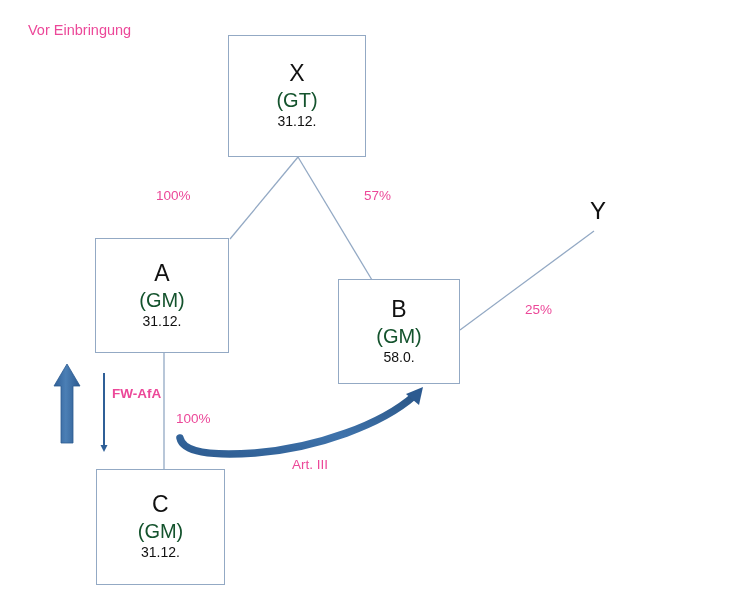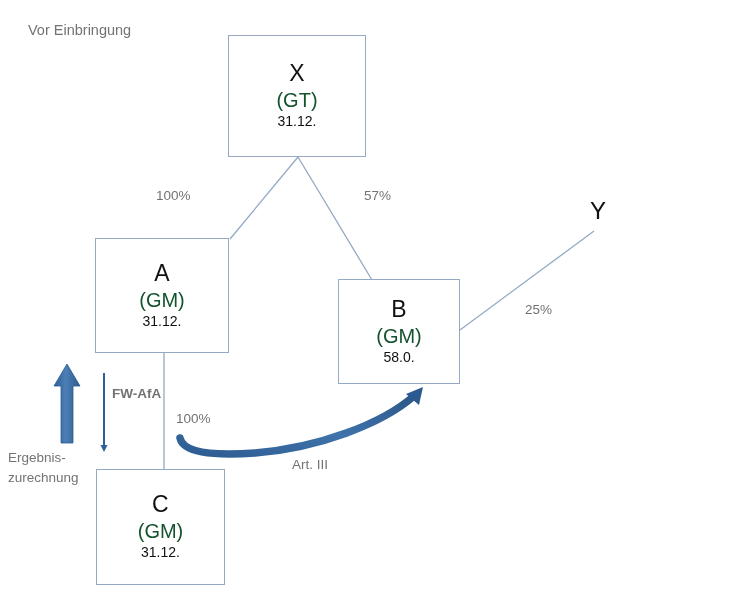--- a/index.html
+++ b/index.html
@@ -46,21 +46,21 @@
     color: #14532d;
   }
   .node .n-date {
     font-size: 14px;
     line-height: 1.25;
     color: #111111;
   }
   .lbl {
     position: absolute;
     font-size: 13.5px;
-    color: #737373;
+    color: #ec4899;
     white-space: pre;
     z-index: 3;
   }
   .lbl-title {
     font-size: 14.5px;
   }
   .lbl-y {
     font-size: 24px;
     color: #111111;
   }
@@ -149,16 +149,14 @@
   <div class="lbl" style="left:364px; top:188px;">57%</div>
 
   <div class="lbl" style="left:525px; top:302px;">25%</div>
 
   <div class="lbl" style="left:176px; top:411px;">100%</div>
 
   <div class="lbl" style="left:292px; top:457px;">Art. III</div>
 
   <div class="lbl" style="left:112px; top:386px;font-weight:bold;">FW-AfA</div>
 
-  <div class="lbl lbl-two-line" style="left:8px; top:448px;">Ergebnis-
-zurechnung</div>
 
 </div>
 
 </body></html>

